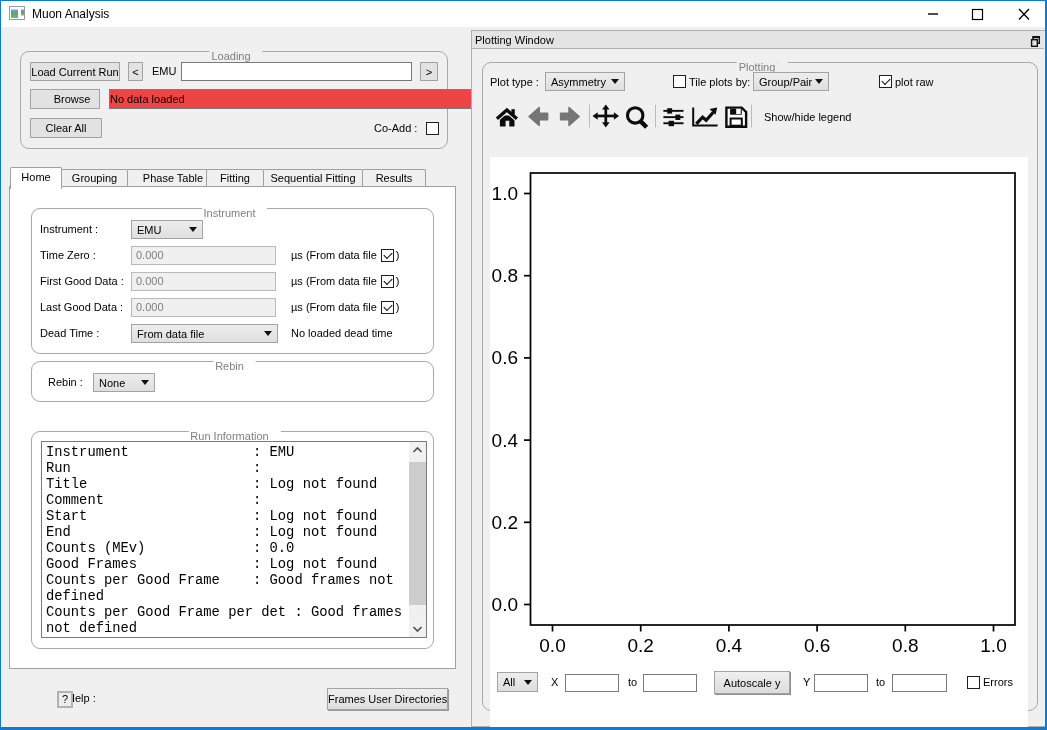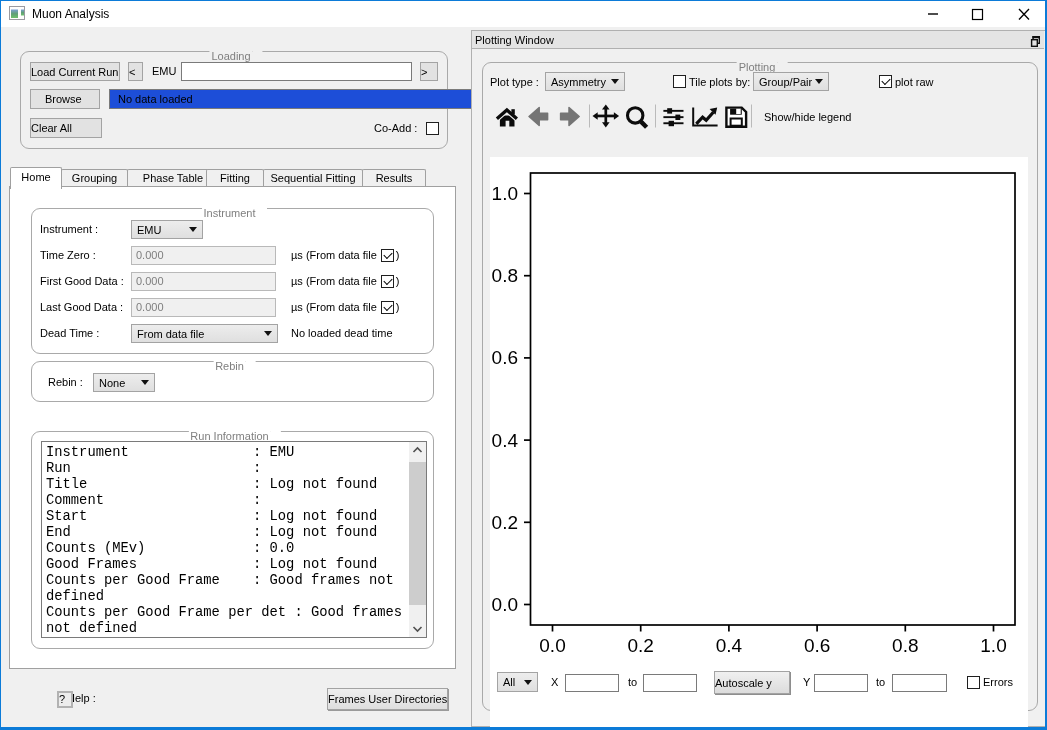--- a/index.html
+++ b/index.html
@@ -17,21 +17,21 @@
   border-top:1px solid #0c7bd8; border-bottom:3px solid #0c7bd8; z-index:50; pointer-events:none; }
 #titlebar { position:absolute; left:1px; top:1px; width:1045px; height:26px; background:#ffffff; }
 #titletext { position:absolute; left:31px; top:6px; font-size:12px; }
 
 .group { position:absolute; border:1px solid #a9a9a9; border-radius:9px; }
 .gtitle { position:absolute; top:-2px; left:calc(50% - 3px); transform:translateX(-50%);
   padding:0 2px; color:#7f7f7f; font-size:11px; line-height:13px; white-space:nowrap; }
 .gtitle::after { content:""; position:absolute; left:100%; top:0; width:10px; height:13px; background:inherit; }
 
 .btn { position:absolute; background:#e2e2e2;
-  border:1px solid #a3a3a3; font-size:11px; color:#000; white-space:nowrap; }
+  border:1px solid #a3a3a3; text-align:center; font-size:11px; color:#000; white-space:nowrap; }
 
 .input { position:absolute; background:#fff; border:1px solid #7a7a7a; }
 .input.disabled { background:#f0f0f0; border:1px solid #b9b9b9; color:#7e7e7e; }
 
 .combo { position:absolute; background:linear-gradient(180deg,#ededed 0%,#dfdfdf 100%);
   border:1px solid #a3a3a3; font-size:11px; white-space:nowrap; }
 .combo .ct { position:absolute; left:5px; top:50%; transform:translateY(-50%); }
 .combo .arr { position:absolute; right:5px; top:50%; margin-top:-2.5px; width:0; height:0;
   border-left:4.7px solid transparent; border-right:4.7px solid transparent; border-top:5.4px solid #111; }
 
@@ -85,21 +85,21 @@
 
 <div class="group" style="left:20px;top:51px;width:428px;height:98px;">
   <div class="gtitle" style="background:#f0f0f0;">Loading</div>
 </div>
 <div class="btn" style="left:30px;top:62px;width:90px;height:19px;line-height:18px;">Load Current Run</div>
 <div class="btn" style="left:128px;top:62px;width:15px;height:19px;line-height:18px;">&lt;</div>
 <label class="txt" style="left:152px;top:65px;">EMU</label>
 <div class="input" style="left:181px;top:62px;width:231px;height:19px;"></div>
 <div class="btn" style="left:420px;top:62px;width:18px;height:19px;line-height:18px;">&gt;</div>
 <div class="btn" style="left:30px;top:89px;width:70px;height:20px;line-height:19px;padding-left:14px;">Browse</div>
-<div class="input" style="left:109px;top:89px;width:380px;height:20px;background:#1d4ed8;font-size:11px;line-height:19px;padding-left:8px;">No data loaded</div>
+<div class="input" style="left:109px;top:89px;width:380px;height:20px;background:#ef4444;font-size:11px;line-height:19px;padding-left:0;">No data loaded</div>
 <div class="btn" style="left:30px;top:118px;width:72px;height:20px;line-height:19px;">Clear All</div>
 <label class="txt" style="left:374px;top:122px;">Co-Add :</label>
 <div class="cb" style="left:426px;top:122px;"></div>
 
 <div id="tabpane"></div>
 <div class="tab" style="left:61px;width:67px;">Grouping</div>
 <div class="tab" style="left:127px;width:92px;">Phase Table</div>
 <div class="tab" style="left:206px;width:58px;">Fitting</div>
 <div class="tab" style="left:263px;width:100px;">Sequential Fitting</div>
 <div class="tab" style="left:362px;width:64px;">Results</div>

